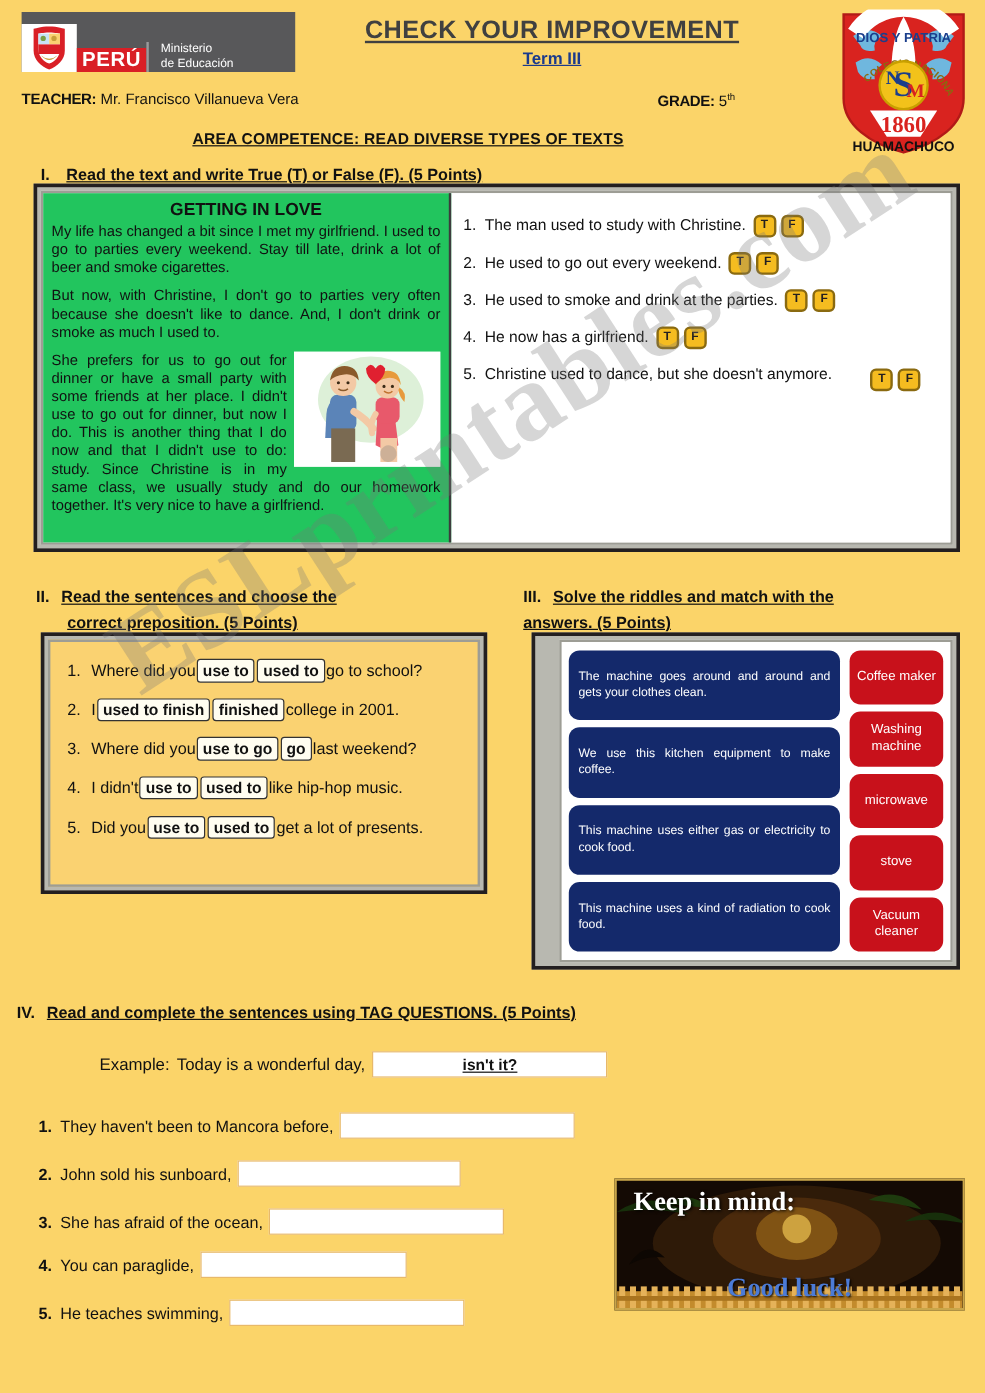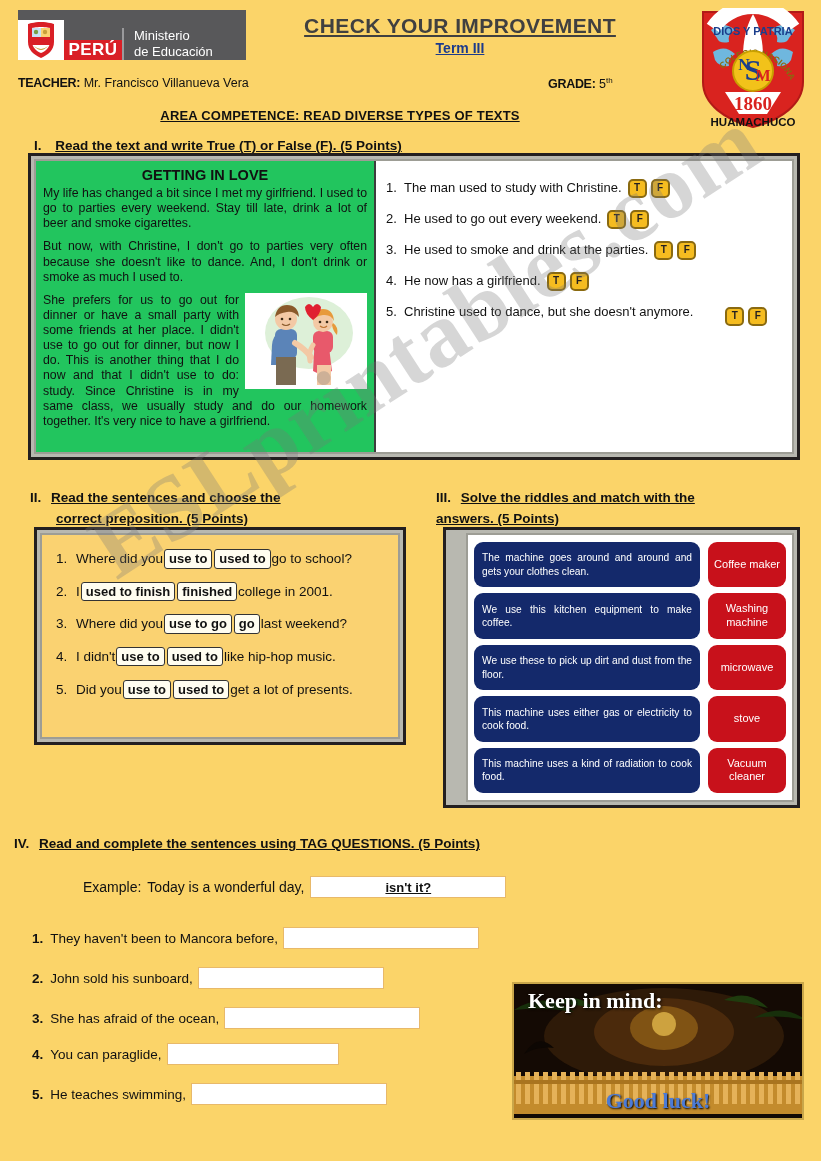--- a/index.html
+++ b/index.html
@@ -59,21 +59,21 @@
     background: #D91F26;
     color: #fff;
     display: flex; align-items: center; justify-content: center;
     font-size: 17px; font-weight: bold; letter-spacing: .5px;
   }
   .minedu .min-cell {
     flex: 1;
     color: #fff;
     display: flex; flex-direction: column; justify-content: center;
     padding-left: 10px;
-    font-size: 13px;
+    font-size: 10px;
     line-height: 1.25;
     border-left: 2px solid #9a9a9c;
   }
 
   .title-main {
     position: absolute;
     left: 250px; top: 14px; width: 420px;
     text-align: center;
     font-size: 21px; font-weight: bold;
     color: #404040;
@@ -298,21 +298,21 @@
     display: flex;
     align-items: center;
   }
   .tag-item .n { font-weight: bold; margin-right: 7px; }
   .tag-item .s { margin-right: 5px; white-space: nowrap; }
 
   
   .motiv {
     position: absolute;
     left: 512px; top: 982px;
-    width: 292px; height: 138px;
+    width: 292px; height: 110px;
     box-sizing: border-box;
     border: 2px solid #C9A64A;
     overflow: hidden;
     background: #120904;
     z-index: 7;
     padding-left: 32px;
   }
   .motiv .kim {
     position: absolute; left: 14px; top: 4px;
     font-family: "Liberation Serif", serif;
@@ -542,21 +542,20 @@
     <span class="num">III.</span>
     <span class="txt" style="margin-left:6px">Solve the riddles and match with the</span><br>
     <span class="txt">answers. (5 Points)</span>
   </div>
 
   <div class="frame" id="box3">
     <div class="inner">
       <div class="riddle-col">
         <div class="riddle-card">The machine goes around and around and gets your clothes clean.</div>
         <div class="riddle-card">We use this kitchen equipment to make coffee.</div>
-        <div class="riddle-card">We use these to pick up dirt and dust from the floor.</div>
         <div class="riddle-card">This machine uses either gas or electricity to cook food.</div>
         <div class="riddle-card">This machine uses a kind of radiation to cook food.</div>
       </div>
       <div class="answer-col">
         <div class="answer-card">Coffee maker</div>
         <div class="answer-card">Washing machine</div>
         <div class="answer-card">microwave</div>
         <div class="answer-card">stove</div>
         <div class="answer-card">Vacuum cleaner</div>
       </div>

